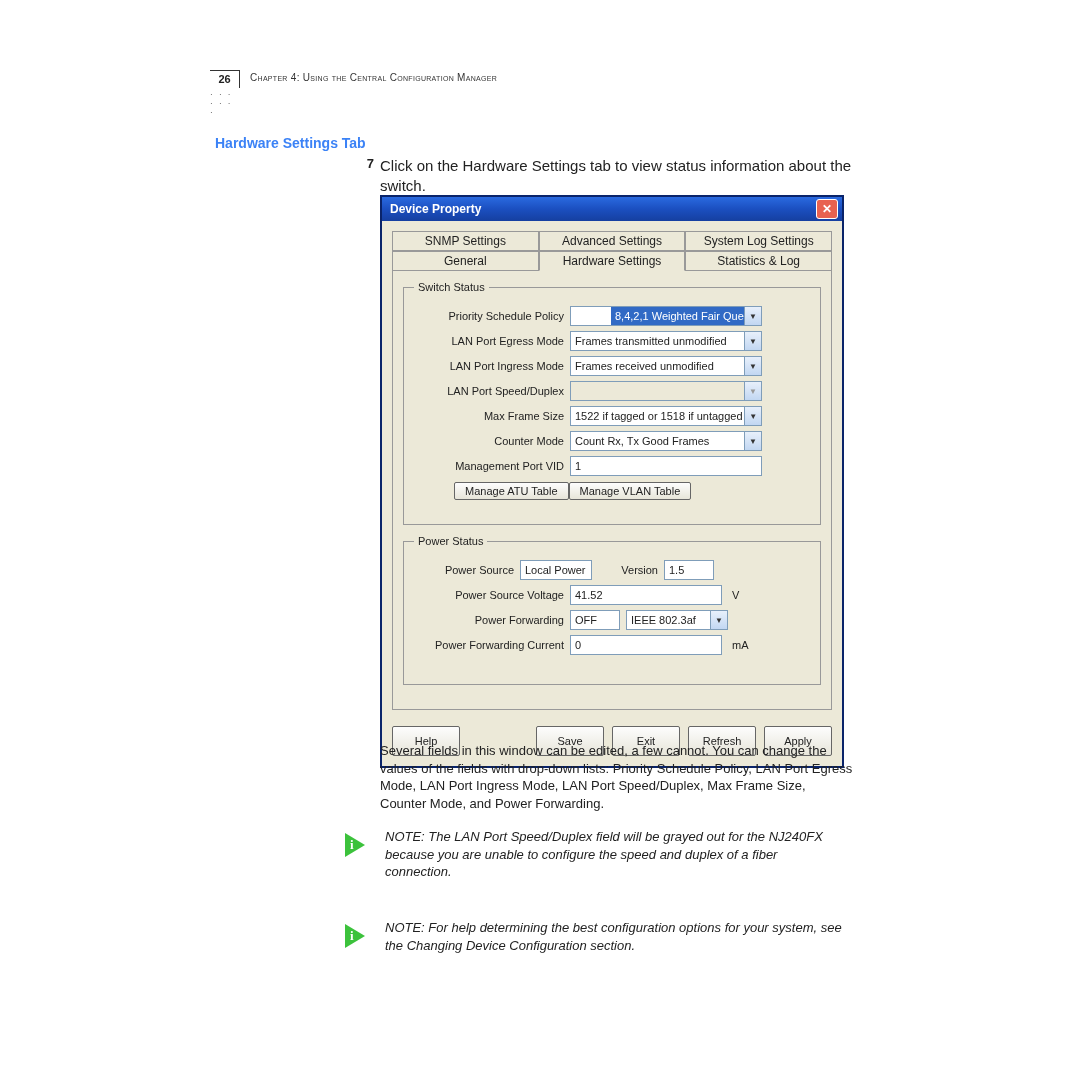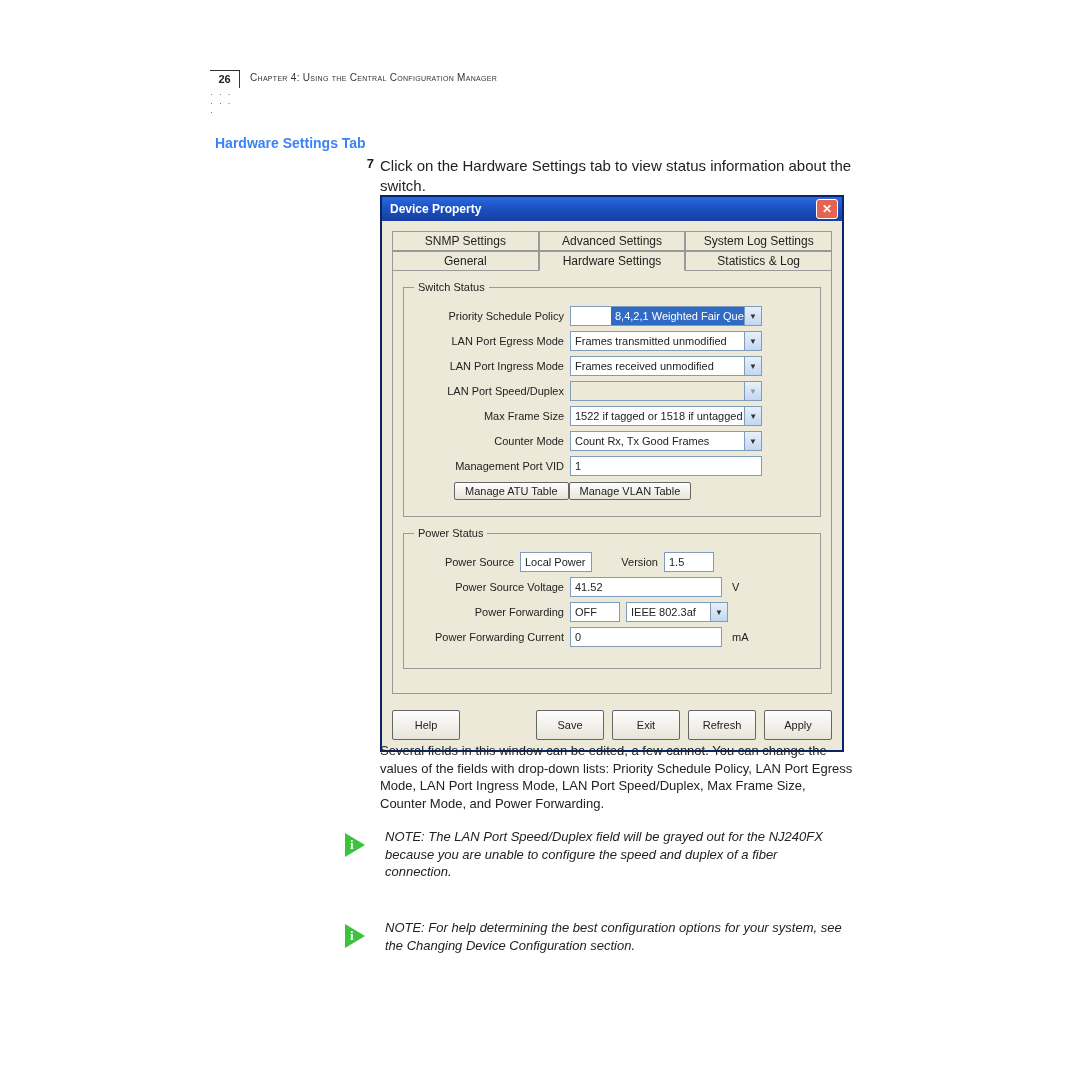--- a/index.html
+++ b/index.html
@@ -134,21 +134,21 @@
   .tab-content {
     margin: 0 10px 10px 10px;
     border: 1px solid #999;
     border-top: none;
     background: #ece9d8;
     padding: 10px 10px 14px 10px;
   }
   fieldset.gb {
     border: 1px solid #999;
     margin: 0 0 10px 0;
-    padding: 8px 10px 16px 10px;
+    padding: 8px 10px 24px 10px;
   }
   fieldset.gb legend {
     font-size: 11px;
     padding: 0 4px;
     color: #222;
   }
   .form-row {
     display: flex;
     align-items: center;
     margin: 5px 0;

